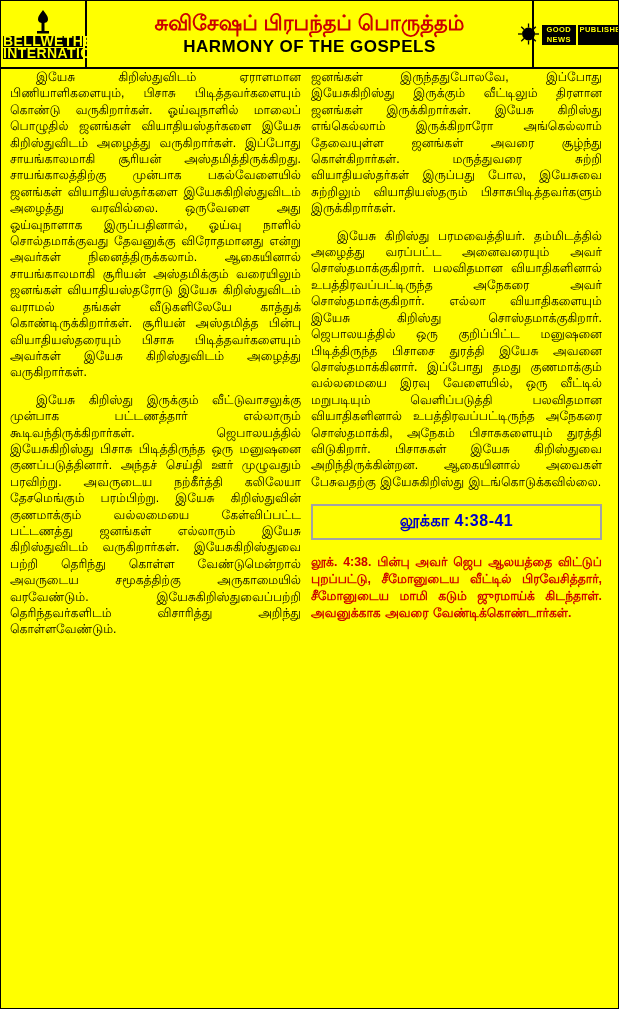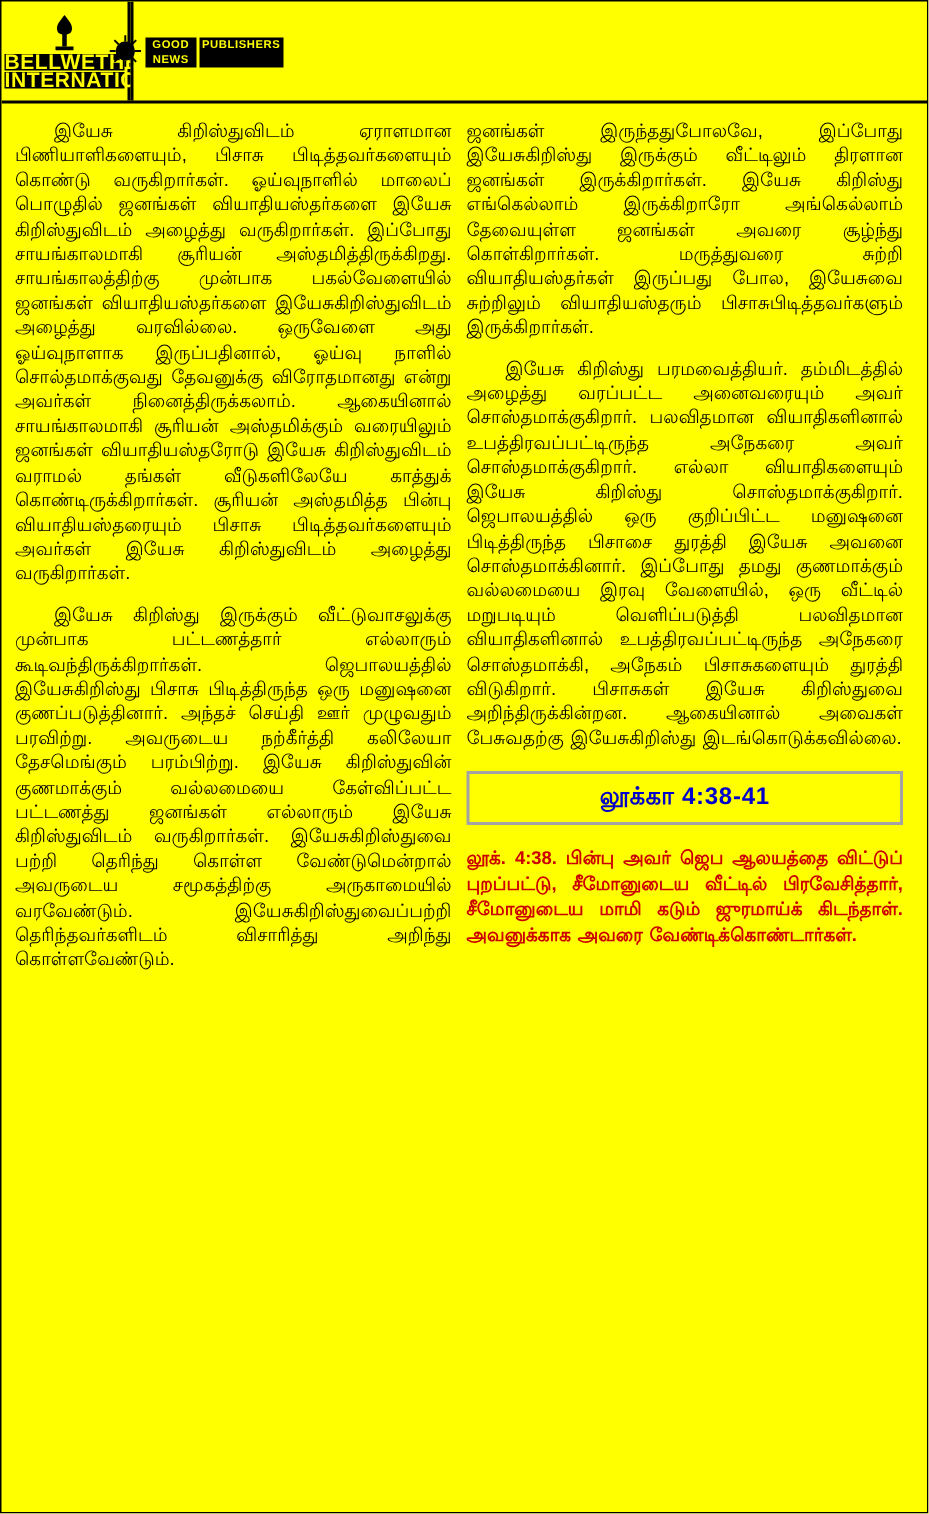--- a/index.html
+++ b/index.html
@@ -96,21 +96,21 @@
     font-size: 17px;
     font-weight: bold;
     color: #000000;
     letter-spacing: 0.5px;
     line-height: 22px;
   }
 
   
   .body-area {
     position: relative;
-    padding: 10px 9px 6px 9px;
+    padding: 0 9px 6px 9px;
     display: flex;
     gap: 10px;
     height: calc(100% - 68px);
     box-sizing: border-box;
   }
   .col {
     width: 291px;
     box-sizing: border-box;
   }
   .col-left { }
@@ -161,20 +161,24 @@
     <div class="logo-box">
       <svg class="logo-emblem" viewBox="0 0 24 26">
         <path d="M12 1 C9 5 7 7 7 10 C7 13 9 14 12 14 C15 14 17 13 17 10 C17 7 15 5 12 1 Z" fill="#000"></path>
         <rect x="10.5" y="13" width="3" height="9" fill="#000"></rect>
         <rect x="6" y="22" width="12" height="2.5" fill="#000"></rect>
       </svg>
       <div class="logo-line">BELLWETHER</div>
       <div class="logo-line">INTERNATIONAL</div>
     </div>
 
+    <div class="title-block">
+      <div class="title-ta">சுவிசேஷப் பிரபந்தப் பொருத்தம்</div>
+      <div class="title-en">HARMONY OF THE GOSPELS</div>
+    </div>
 
     <div class="logo-box right">
       <div class="logo-right-inner">
         <svg class="gnp-burst" viewBox="0 0 26 26">
           <circle cx="13" cy="13" r="8" fill="#000"></circle>
           <g stroke="#000" stroke-width="1.6">
             <line x1="13" y1="0" x2="13" y2="5"></line>
             <line x1="13" y1="21" x2="13" y2="26"></line>
             <line x1="0" y1="13" x2="5" y2="13"></line>
             <line x1="21" y1="13" x2="26" y2="13"></line>

